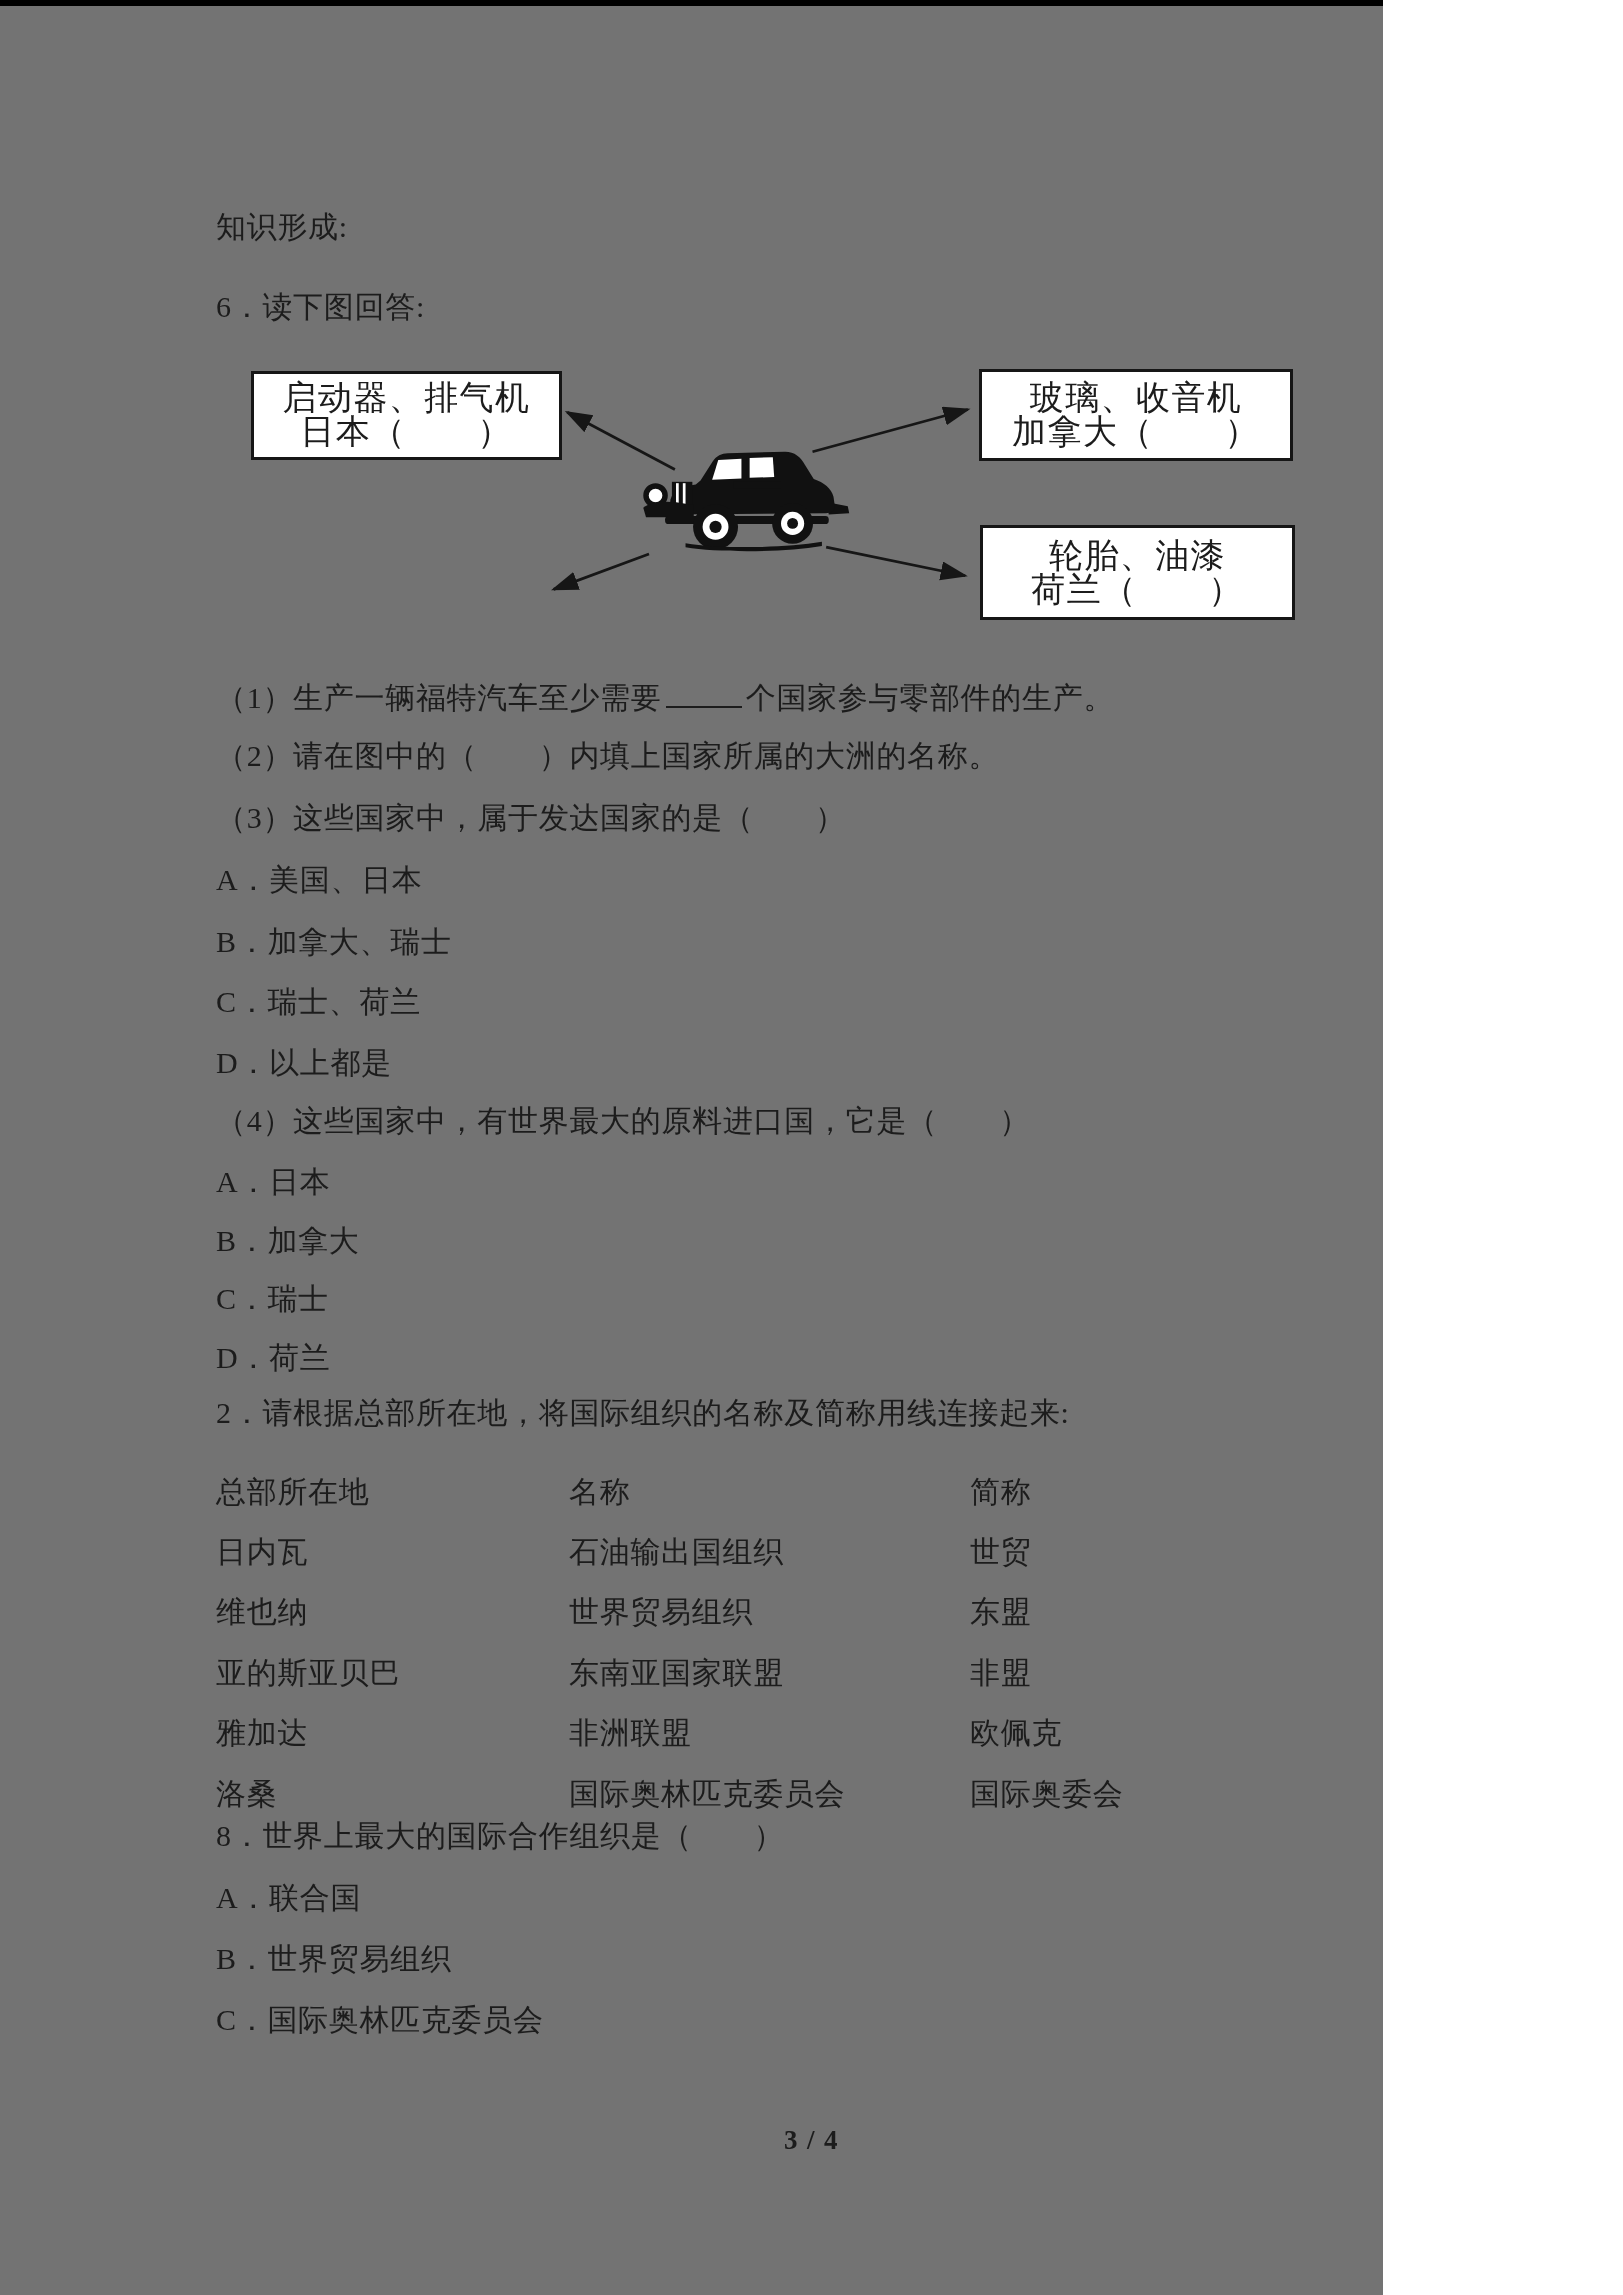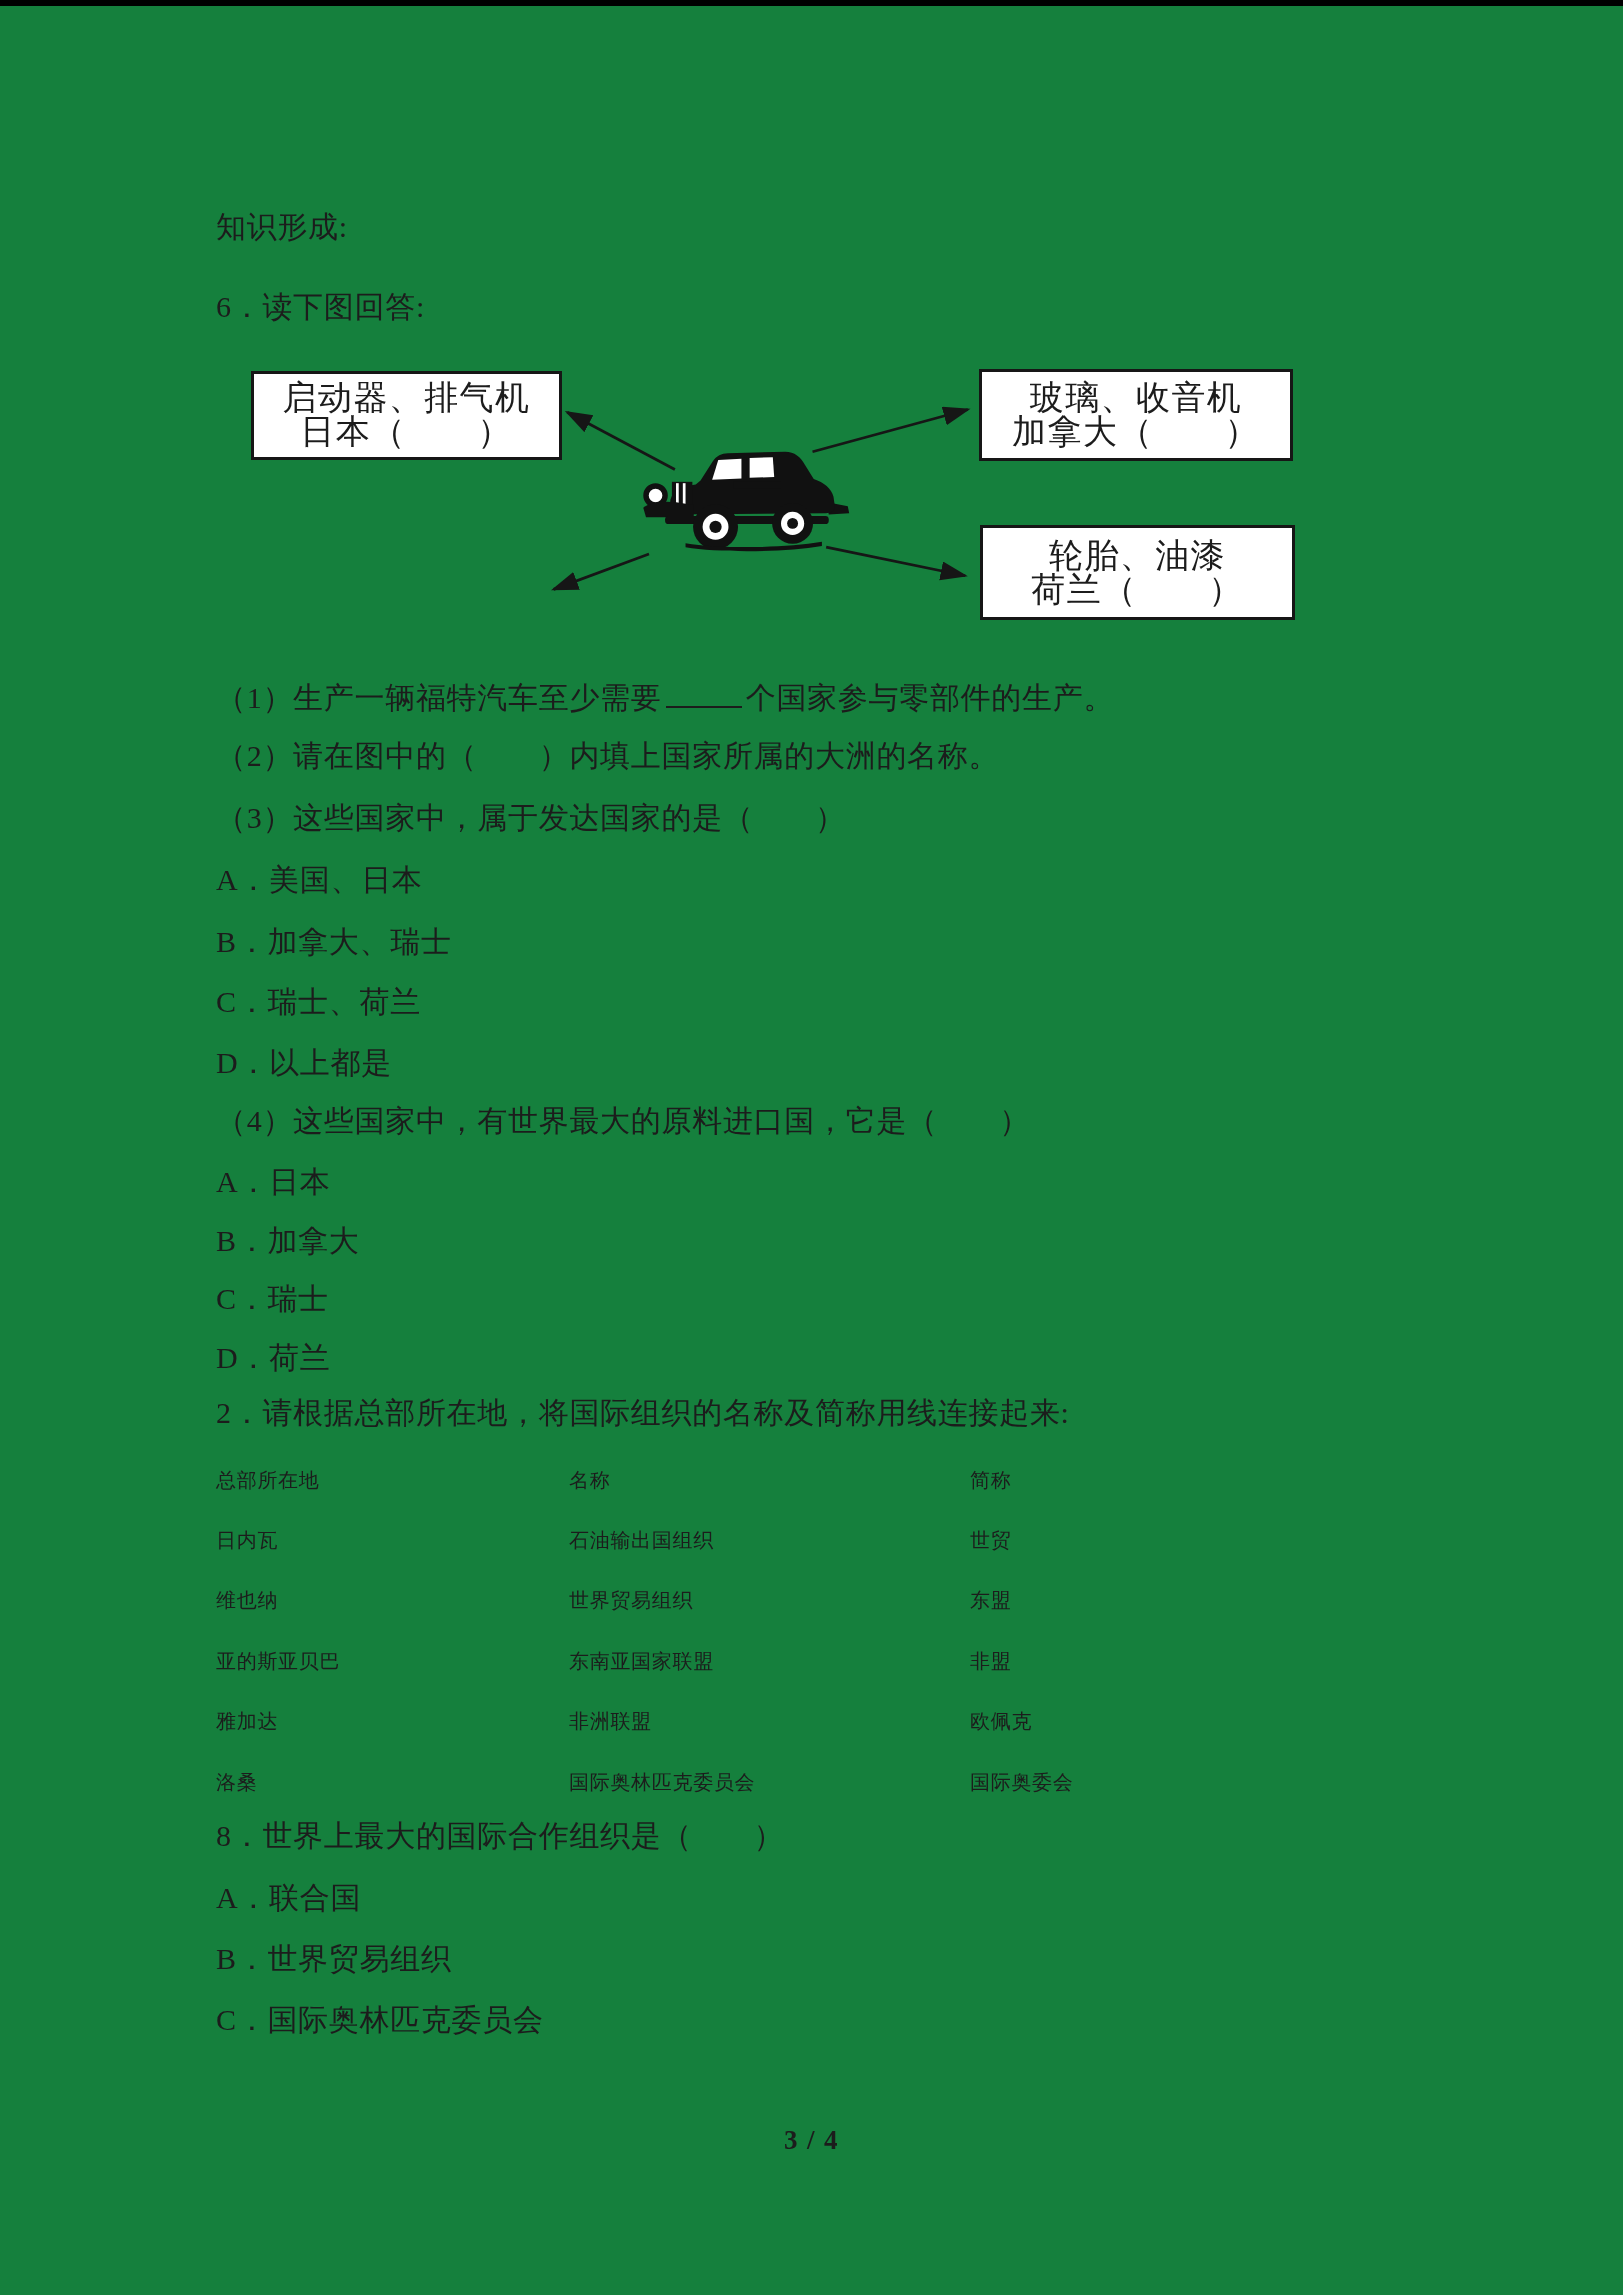--- a/index.html
+++ b/index.html
@@ -1,20 +1,20 @@
 <!DOCTYPE html>
 <html style="font-size:11px"><head>
 <meta charset="utf-8">
 <style>
   html,body { margin:0; padding:0; background:#ffffff; }
   .doc {
     position:relative;
-    width:1623px;
+    width:1383px;
     height:2295px;
-    background:#15803d;
+    background:#737373;
     font-family:"Liberation Serif","DejaVu Serif",serif;
     color:#1c1c1c;
     overflow:hidden;
   }
   .top-bar {
     position:absolute; left:0; top:0;
     width:1623px; height:6.1px;
     background:#000000;
   }
   .line {
@@ -44,21 +44,21 @@
     background:#ffffff;
     display:flex; flex-direction:column;
     align-items:center; justify-content:center;
     text-align:center;
     font-size:34px;
     line-height:34px;
     letter-spacing:1.4px;
   }
   .car-wrap { position:absolute; left:631px; top:83px; width:225px; height:119px; }
   .trow { position:absolute; left:216px; width:1227px; height:40px; }
-  .trow span { position:absolute; top:4px; font-size:20px; line-height:40px; white-space:nowrap; letter-spacing:0.7px; }
+  .trow span { position:absolute; top:16px; font-size:30px; line-height:40px; white-space:nowrap; letter-spacing:0.7px; }
   .col1 { left:0; }
   .col2 { left:353px; }
   .col3 { left:754px;text-align:right; }
   .footer {
     position:absolute; left:0; top:2121px;
     width:1623px;
     text-align:center;
     font-size:27px;
     font-weight:bold;
     line-height:38px;

